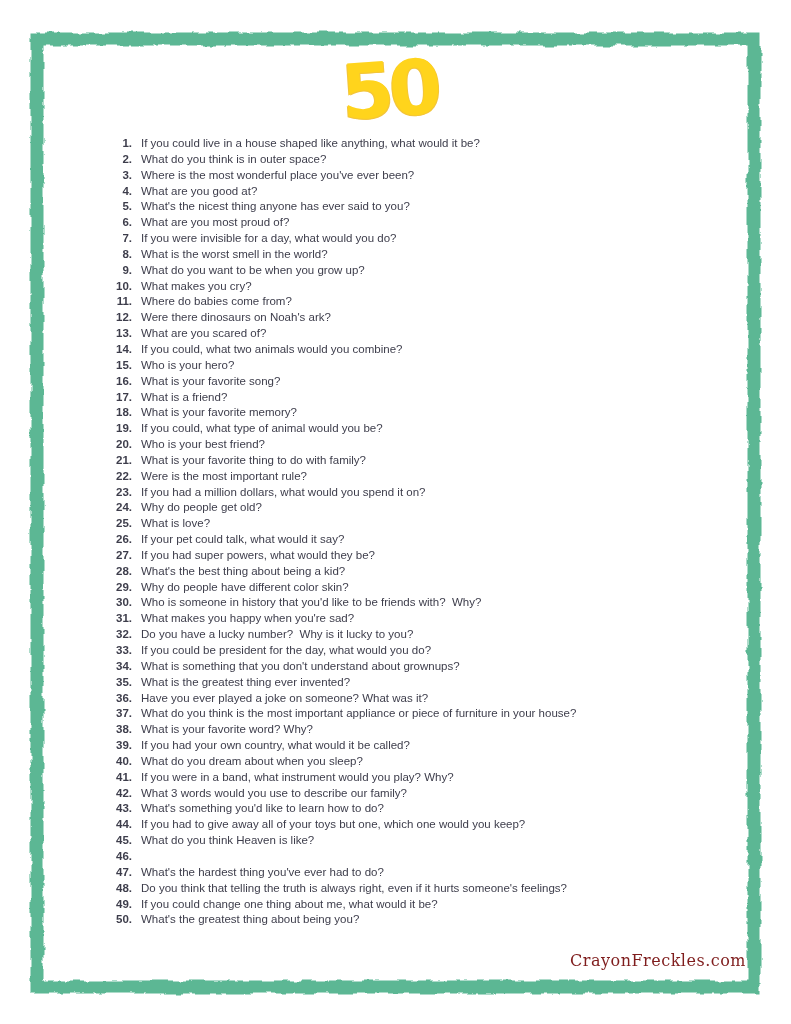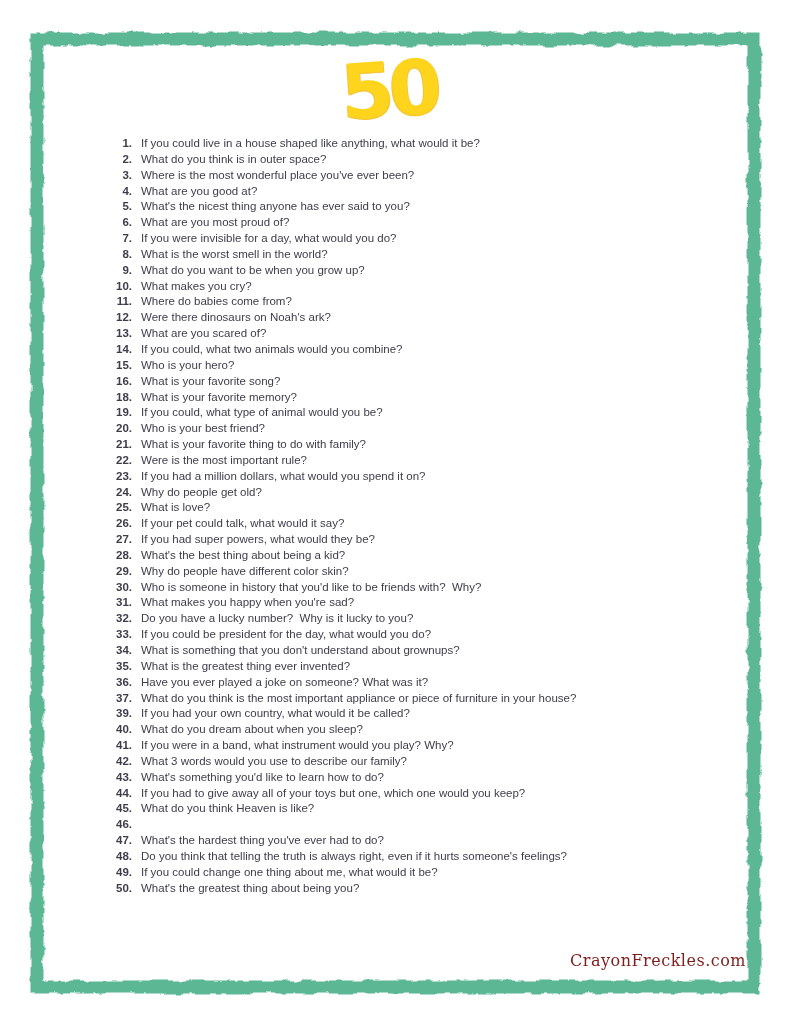--- a/index.html
+++ b/index.html
@@ -177,20 +177,24 @@
       </li>
       <li class="question-item">
         <span class="q-num">15.</span>
         <span class="q-text">Who is your hero?</span>
       </li>
       <li class="question-item">
         <span class="q-num">16.</span>
         <span class="q-text">What is your favorite song?</span>
       </li>
       <li class="question-item">
+        <span class="q-num">17.</span>
+        <span class="q-text">What is a friend?</span>
+      </li>
+      <li class="question-item">
         <span class="q-num">18.</span>
         <span class="q-text">What is your favorite memory?</span>
       </li>
       <li class="question-item">
         <span class="q-num">19.</span>
         <span class="q-text">If you could, what type of animal would you be?</span>
       </li>
       <li class="question-item">
         <span class="q-num">20.</span>
         <span class="q-text">Who is your best friend?</span>
@@ -257,20 +261,24 @@
       </li>
       <li class="question-item">
         <span class="q-num">36.</span>
         <span class="q-text">Have you ever played a joke on someone? What was it?</span>
       </li>
       <li class="question-item">
         <span class="q-num">37.</span>
         <span class="q-text">What do you think is the most important appliance or piece of furniture in your house?</span>
       </li>
       <li class="question-item">
+        <span class="q-num">38.</span>
+        <span class="q-text">What is your favorite word? Why?</span>
+      </li>
+      <li class="question-item">
         <span class="q-num">39.</span>
         <span class="q-text">If you had your own country, what would it be called?</span>
       </li>
       <li class="question-item">
         <span class="q-num">40.</span>
         <span class="q-text">What do you dream about when you sleep?</span>
       </li>
       <li class="question-item">
         <span class="q-num">41.</span>
         <span class="q-text">If you were in a band, what instrument would you play? Why?</span>

